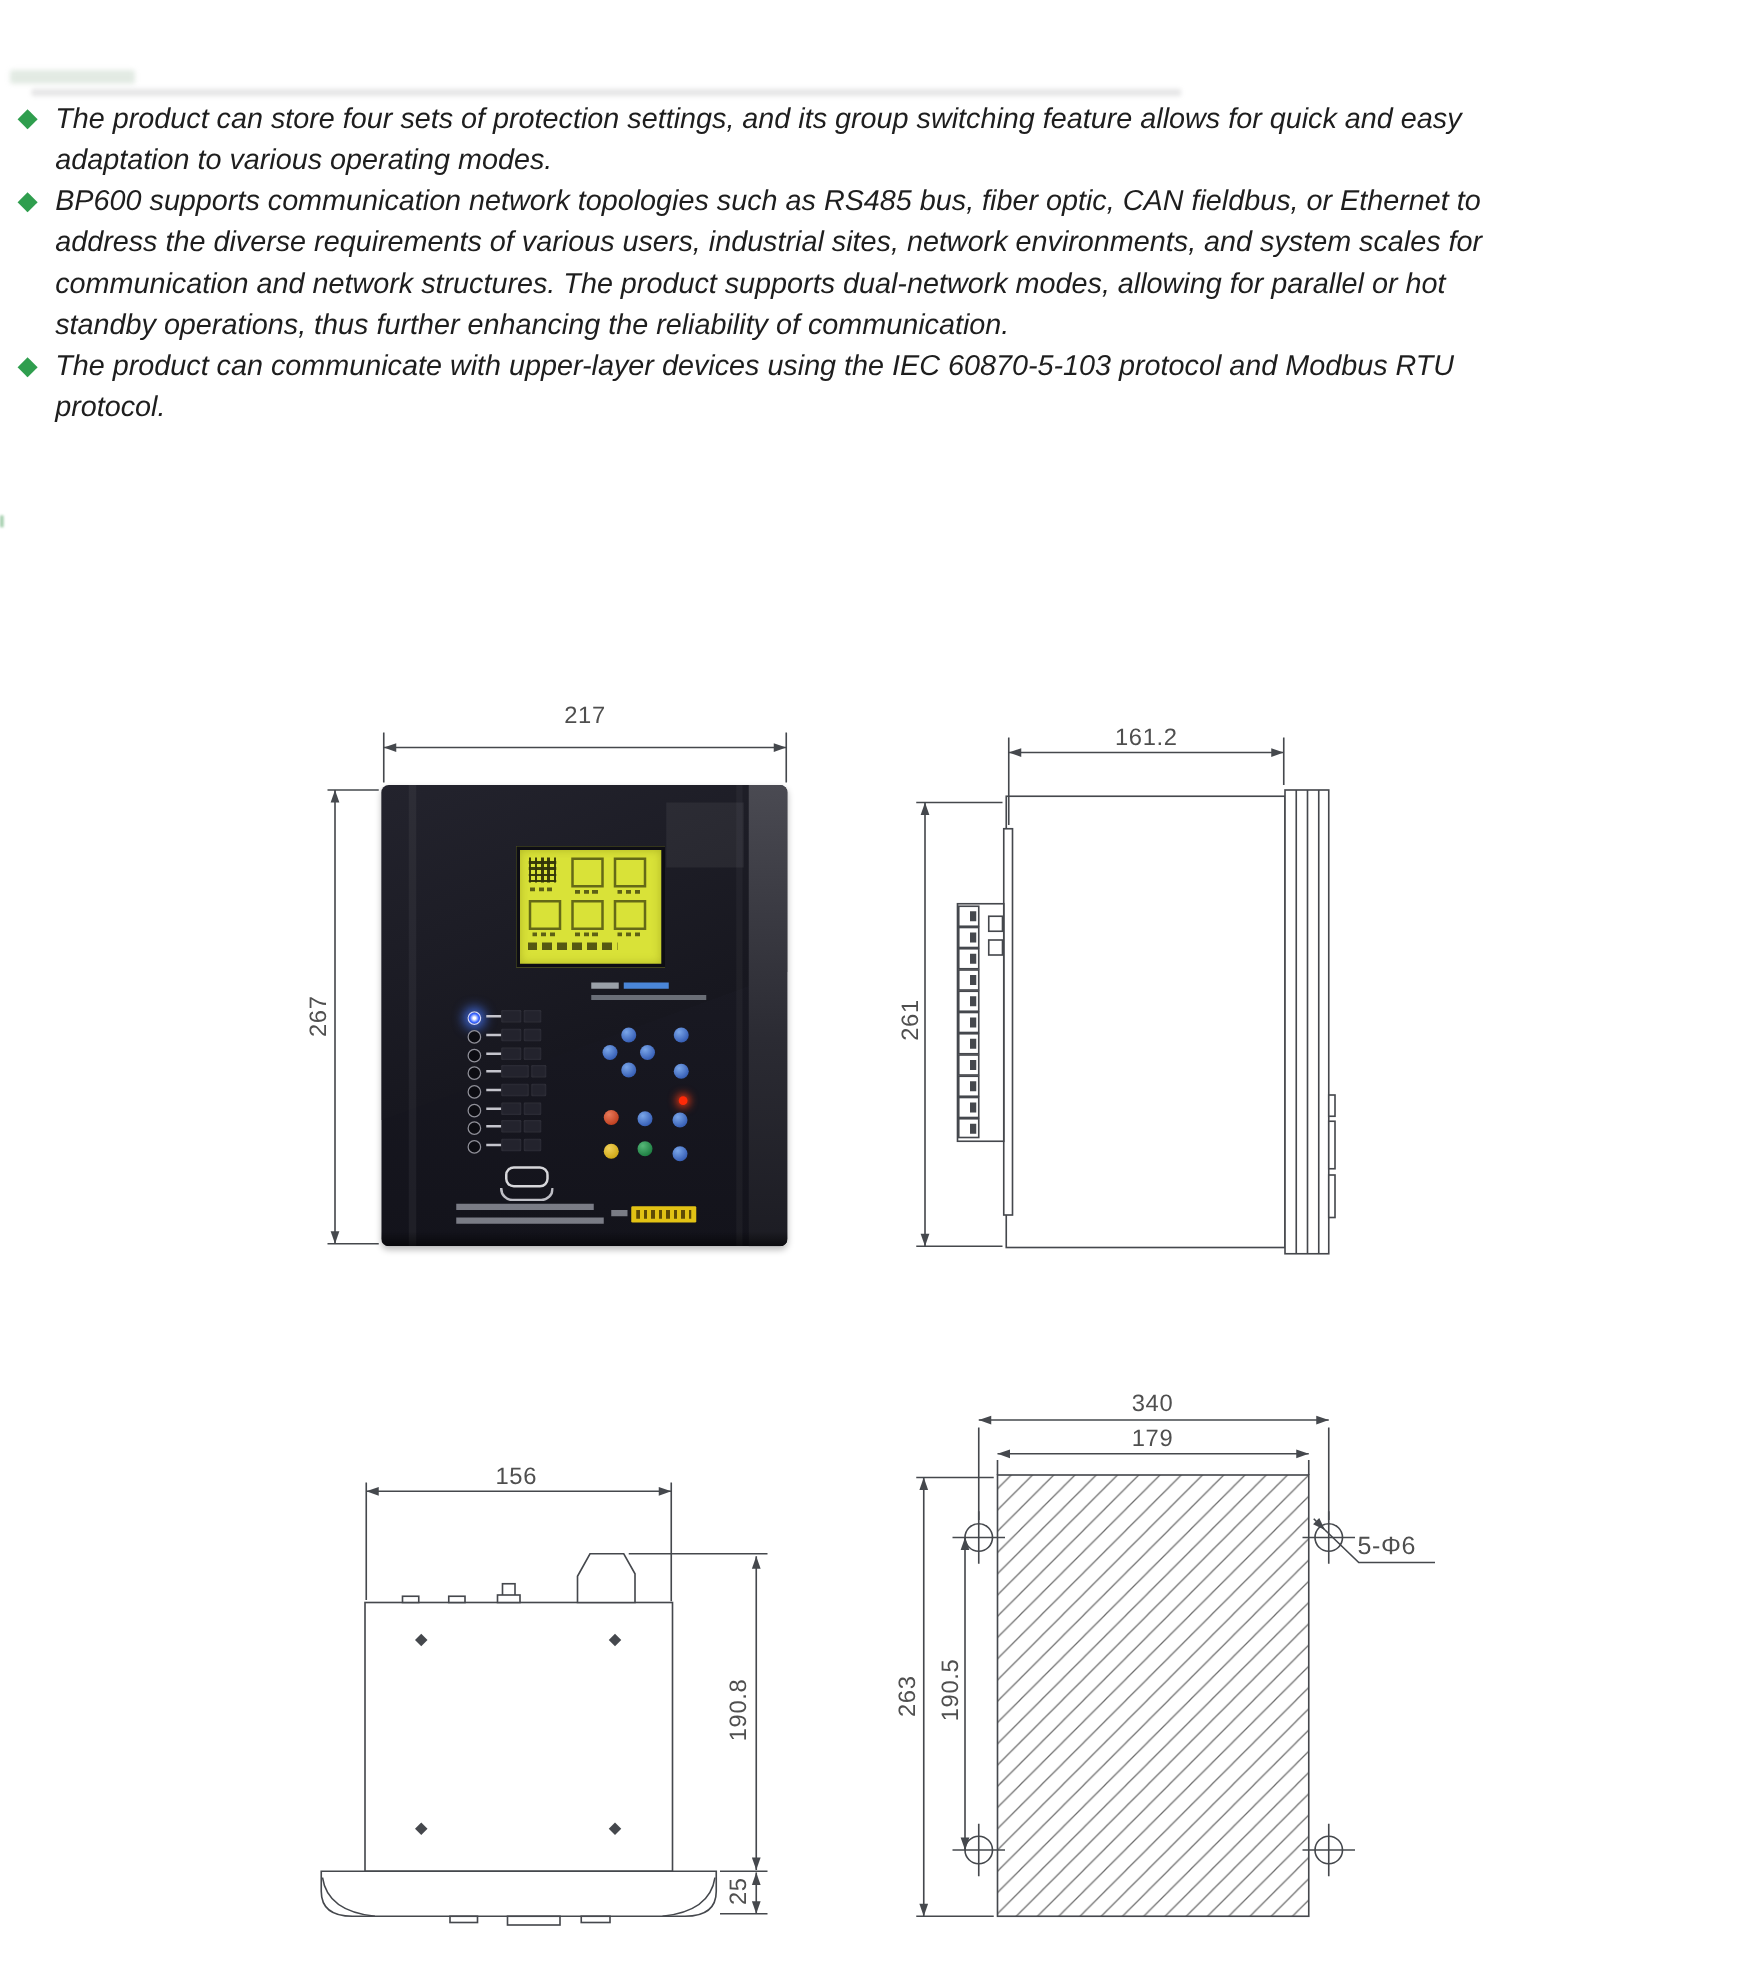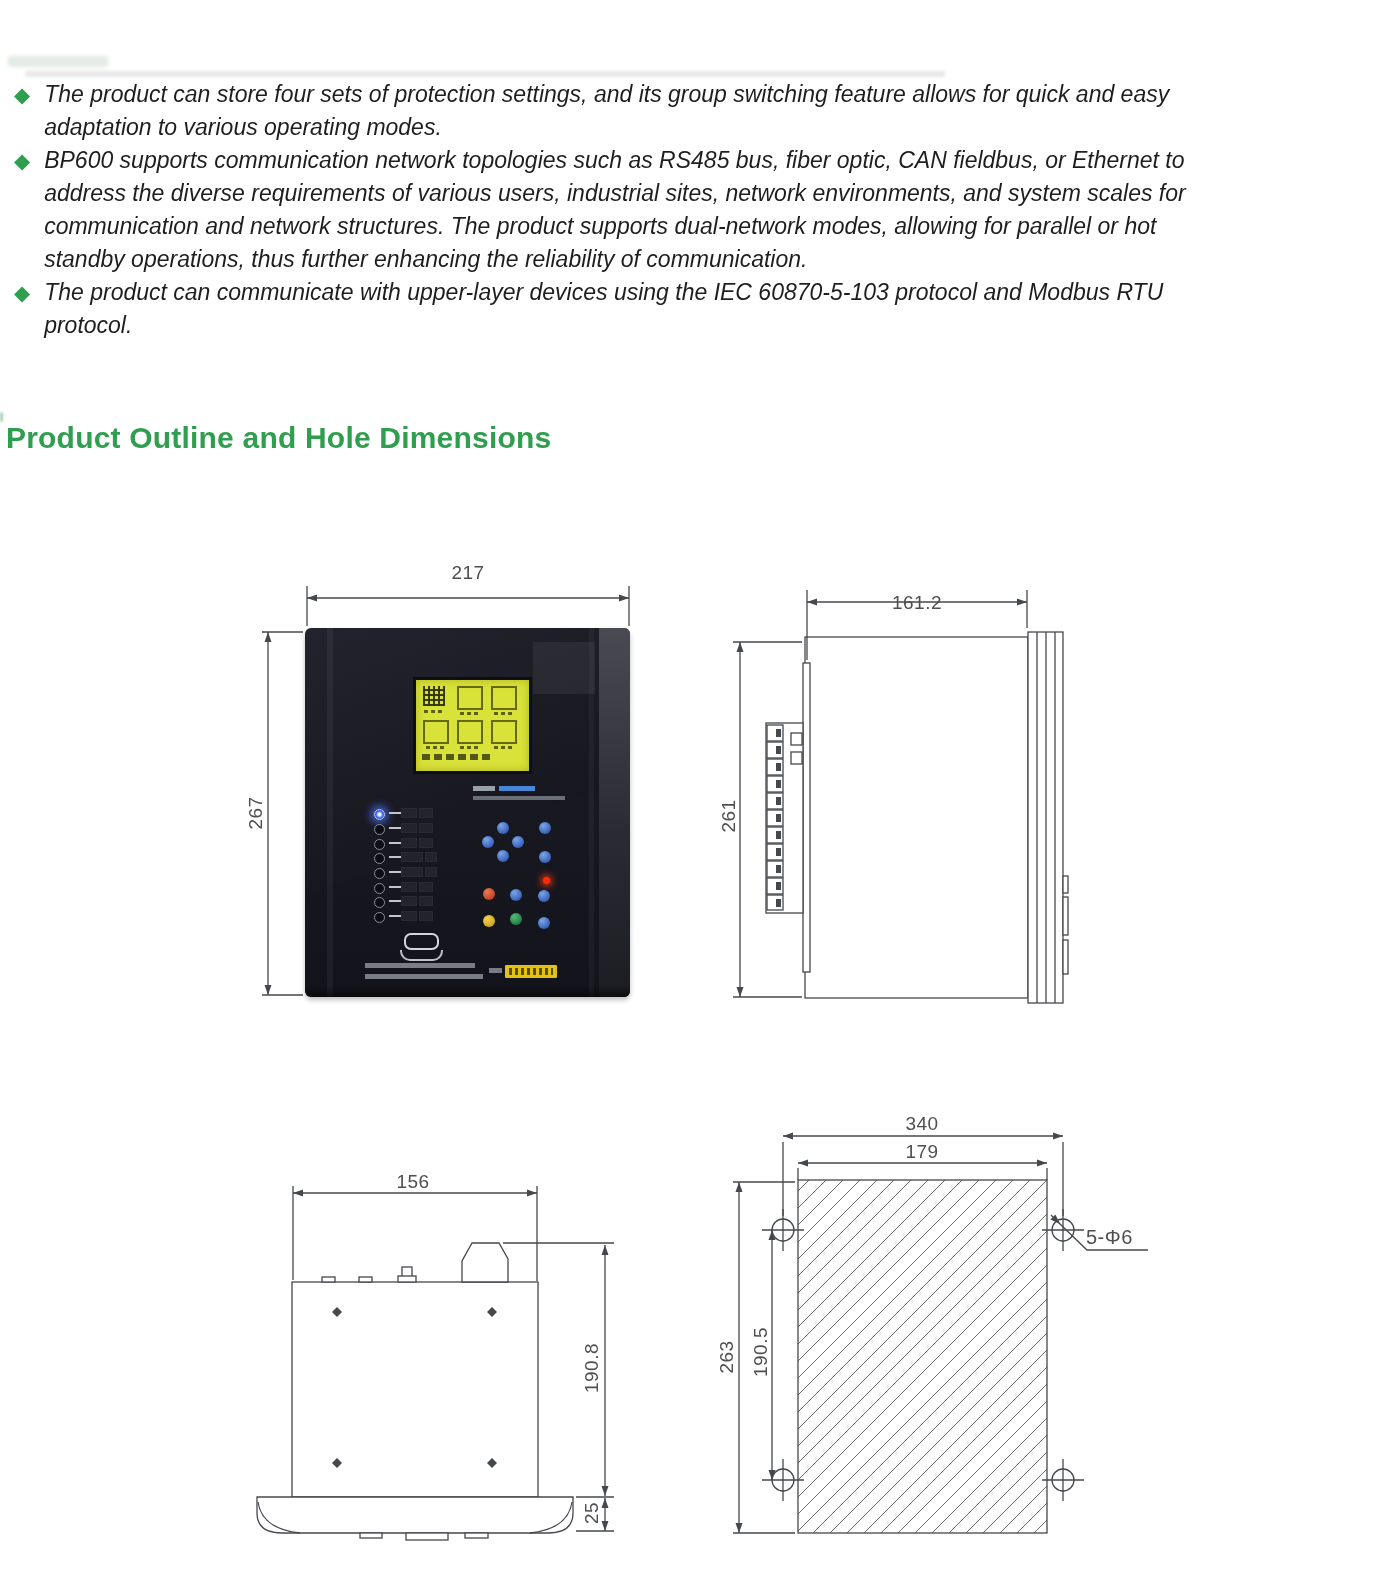--- a/index.html
+++ b/index.html
@@ -18,21 +18,21 @@
   .bullets{position:absolute;left:14px;top:78px;width:1378px;margin:0;padding:0;list-style:none;}
   .bullets li{display:flex;align-items:flex-start;margin:0;padding:0;}
   .diamond{flex:0 0 auto;color:#2f9e4e;font-size:21px;line-height:33px;margin-right:14px;}
   .bullet-text{flex:1 1 auto;font-size:23px;line-height:33px;color:#1e1e1e;white-space:pre-line;font-style:italic;}
 
   
   .dim{position:absolute;font-size:19px;color:#4f4f4f;text-align:center;letter-spacing:0.5px;}
   .dim.vert{transform:rotate(-90deg);transform-origin:center;}
   #dim-f-w{left:438px;top:562px;width:60px;}
   #dim-f-h{left:226px;top:802px;width:60px;}
-  #dim-s-d{left:880px;top:580px;width:74px;margin-top:12px;}
+  #dim-s-d{left:880px;top:580px;width:74px;}
   #dim-s-h{left:699px;top:805px;width:60px;}
   #dim-t-w{left:383px;top:1171px;width:60px;text-align:center;}
   #dim-t-d{left:557px;top:1357px;width:70px;}
   #dim-t-f{left:567px;top:1502px;width:50px;}
   #dim-c-w{left:892px;top:1113px;width:60px;}
   #dim-c-cw{left:892px;top:1141px;width:60px;}
   #dim-c-h{left:697px;top:1346px;width:60px;}
   #dim-c-hs{left:726px;top:1341px;width:70px;}
   #dim-c-note{left:1086px;top:1226px;width:80px;text-align:left;font-size:20px;}
 
@@ -114,21 +114,20 @@
 communication and network structures. The product supports dual-network modes, allowing for parallel or hot
 standby operations, thus further enhancing the reliability of communication.</span>
     </li>
     <li>
       <span class="diamond">◆</span>
       <span class="bullet-text">The product can communicate with upper-layer devices using the IEC 60870-5-103 protocol and Modbus RTU
 protocol.</span>
     </li>
   </ul>
 
-  <h1 class="h-green" id="h2">Product Outline and Hole Dimensions</h1>
 
   <svg id="lineart" width="1400" height="1575" viewBox="0 0 1400 1575">
     <defs>
       <marker id="arw" viewBox="0 0 11 8" refX="10.5" refY="4" markerWidth="11" markerHeight="8" markerUnits="userSpaceOnUse" orient="auto-start-reverse">
         <path d="M0.5,0.5 L10.5,4 L0.5,7.5 Z" fill="#45484d"></path>
       </marker>
       <pattern id="hatch" width="17" height="17" patternUnits="userSpaceOnUse">
         <path d="M0,17 L17,0 M-4,4 L4,-4 M13,21 L21,13" stroke="#6e6e6e" stroke-width="1" fill="none"></path>
       </pattern>
     </defs>

